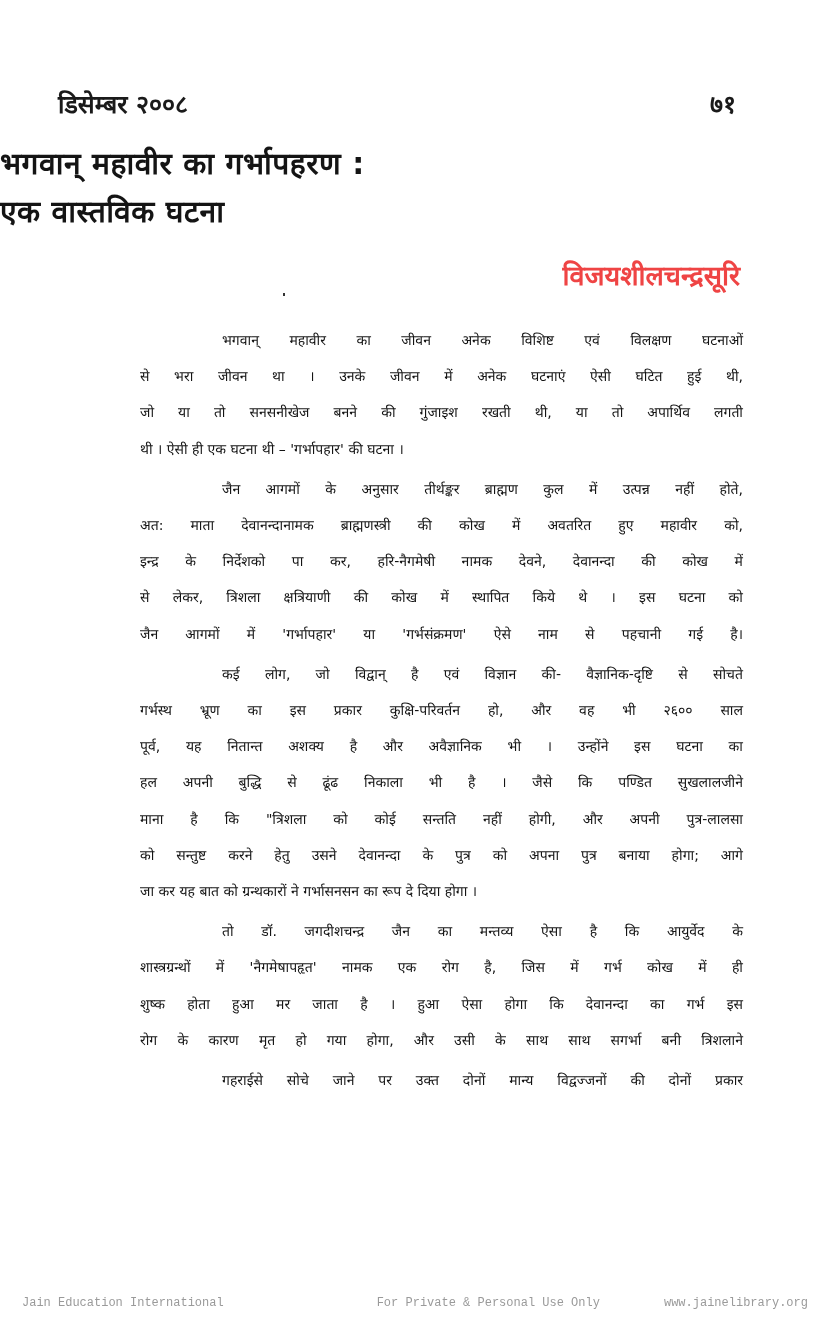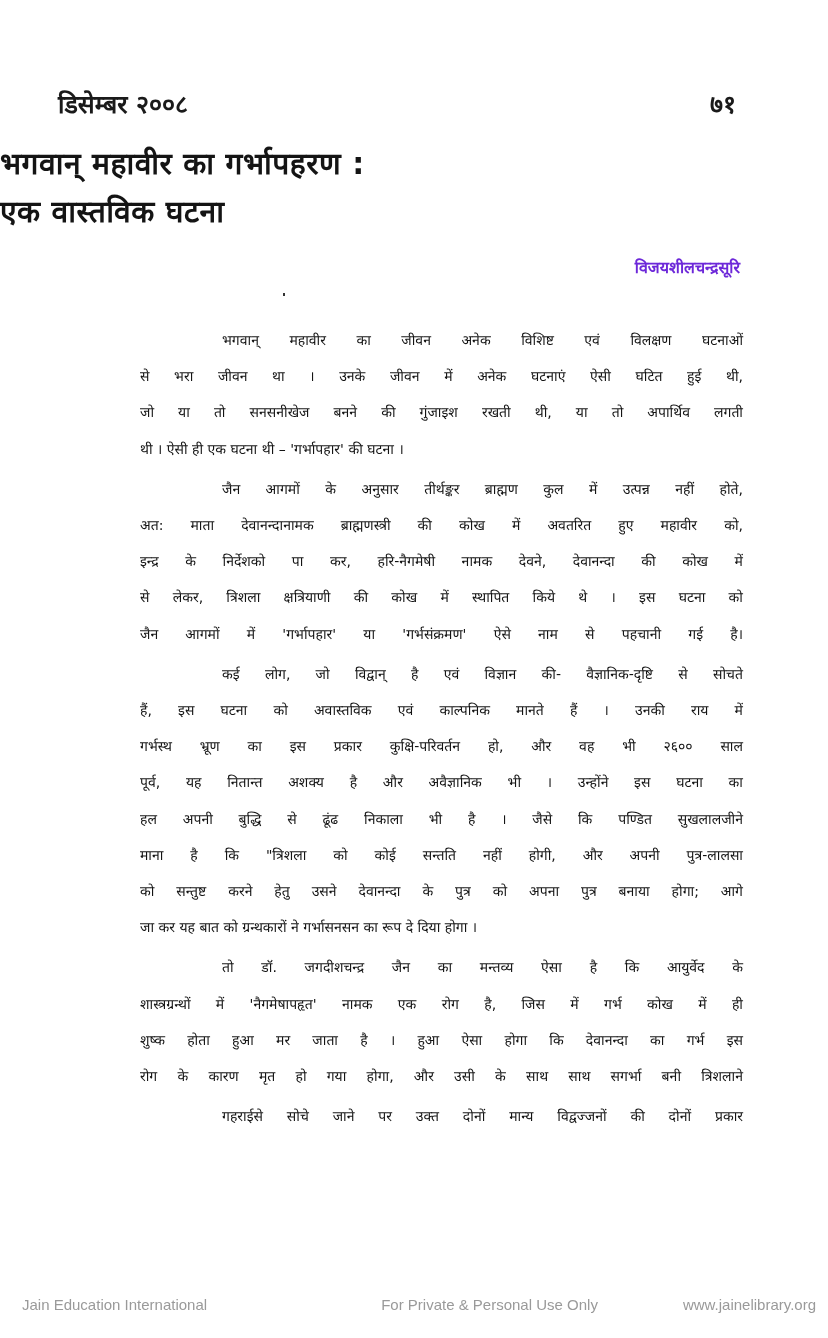--- a/index.html
+++ b/index.html
@@ -14,34 +14,34 @@
     font-size: 25px; font-weight: bold; color: #1a1a1a;
   }
   .title {
     position: absolute; left: 0; right: 0; top: 140px;
     text-align: left; font-family: "DejaVu Sans", sans-serif;
     font-weight: bold; font-size: 30px; line-height: 48px; color: #141414;
     letter-spacing: 0.5px;
   }
   .author {
     position: absolute; top: 256px; right: 88px;
-    font-size: 16px; font-weight: bold; color: #6d28d9;
+    font-size: 27px; font-weight: bold; color: #ef4444;
   }
   .body {
     position: absolute; left: 58px; width: 685px; top: 322px;
     font-size: 14px; line-height: 36.2px; color: #141414;
     text-align: justify;
   }
   .para { margin: 0 0 4px 0; text-indent: 82px; }
   .para .line { display: block; text-align: justify; text-align-last: justify; white-space: nowrap; overflow: visible; }
   .para .line.last { text-align-last: left; }
   .footer {
-    position: absolute; left: 22px; right: 12px; top: 1296px;
+    position: absolute; left: 22px; right: 20px; top: 1296px;
     display: flex; justify-content: space-between;
-    font-family: Liberation Sans, sans-serif; font-size: 15px; color: #9a9a9a;
+    font-family: Liberation Mono, monospace; font-size: 12px; color: #9a9a9a;
   }
   .footer .mid { margin-left: 89px; }
   .speck { position: absolute; width: 2px; height: 3px; background: #333; }
 </style>
 </head>
 <body>
 
 <div class="page">
 
   <div class="running-head">
@@ -70,21 +70,20 @@
     <div class="para">
       <span class="line" style="padding-left:82px">जैन आगमों के अनुसार तीर्थङ्कर ब्राह्मण कुल में उत्पन्न नहीं होते,</span>
       <span class="line">अत: माता देवानन्दानामक ब्राह्मणस्त्री की कोख में अवतरित हुए महावीर को,</span>
       <span class="line">इन्द्र के निर्देशको पा कर, हरि-नैगमेषी नामक देवने, देवानन्दा की कोख में</span>
       <span class="line">से लेकर, त्रिशला क्षत्रियाणी की कोख में स्थापित किये थे । इस घटना को</span>
       <span class="line">जैन आगमों में 'गर्भापहार' या 'गर्भसंक्रमण' ऐसे नाम से पहचानी गई है।</span>
     </div>
 
     <div class="para">
       <span class="line" style="padding-left:82px">कई लोग, जो विद्वान् है एवं विज्ञान की- वैज्ञानिक-दृष्टि से सोचते</span>
-      <span class="line">हैं, इस घटना को अवास्तविक एवं काल्पनिक मानते हैं । उनकी राय में</span>
       <span class="line">गर्भस्थ भ्रूण का इस प्रकार कुक्षि-परिवर्तन हो, और वह भी २६०० साल</span>
       <span class="line">पूर्व, यह नितान्त अशक्य है और अवैज्ञानिक भी । उन्होंने इस घटना का</span>
       <span class="line">हल अपनी बुद्धि से ढूंढ निकाला भी है । जैसे कि पण्डित सुखलालजीने</span>
       <span class="line">माना है कि "त्रिशला को कोई सन्तति नहीं होगी, और अपनी पुत्र-लालसा</span>
       <span class="line">को सन्तुष्ट करने हेतु उसने देवानन्दा के पुत्र को अपना पुत्र बनाया होगा; आगे</span>
       <span class="line last">जा कर यह बात को ग्रन्थकारों ने गर्भासनसन का रूप दे दिया होगा ।</span>
     </div>
 
     <div class="para">
       <span class="line" style="padding-left:82px">तो डॉ. जगदीशचन्द्र जैन का मन्तव्य ऐसा है कि आयुर्वेद के</span>

